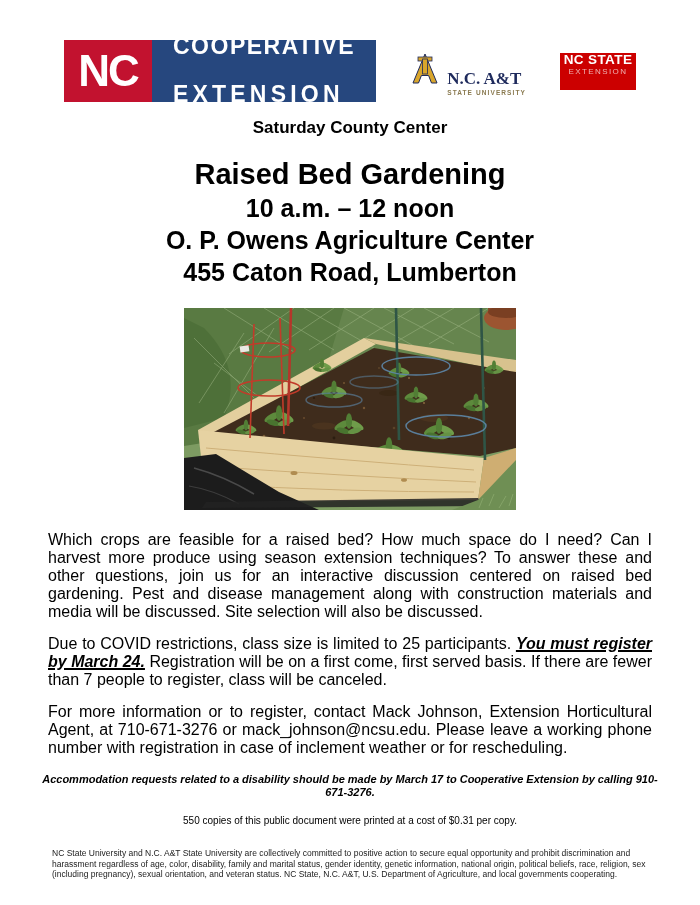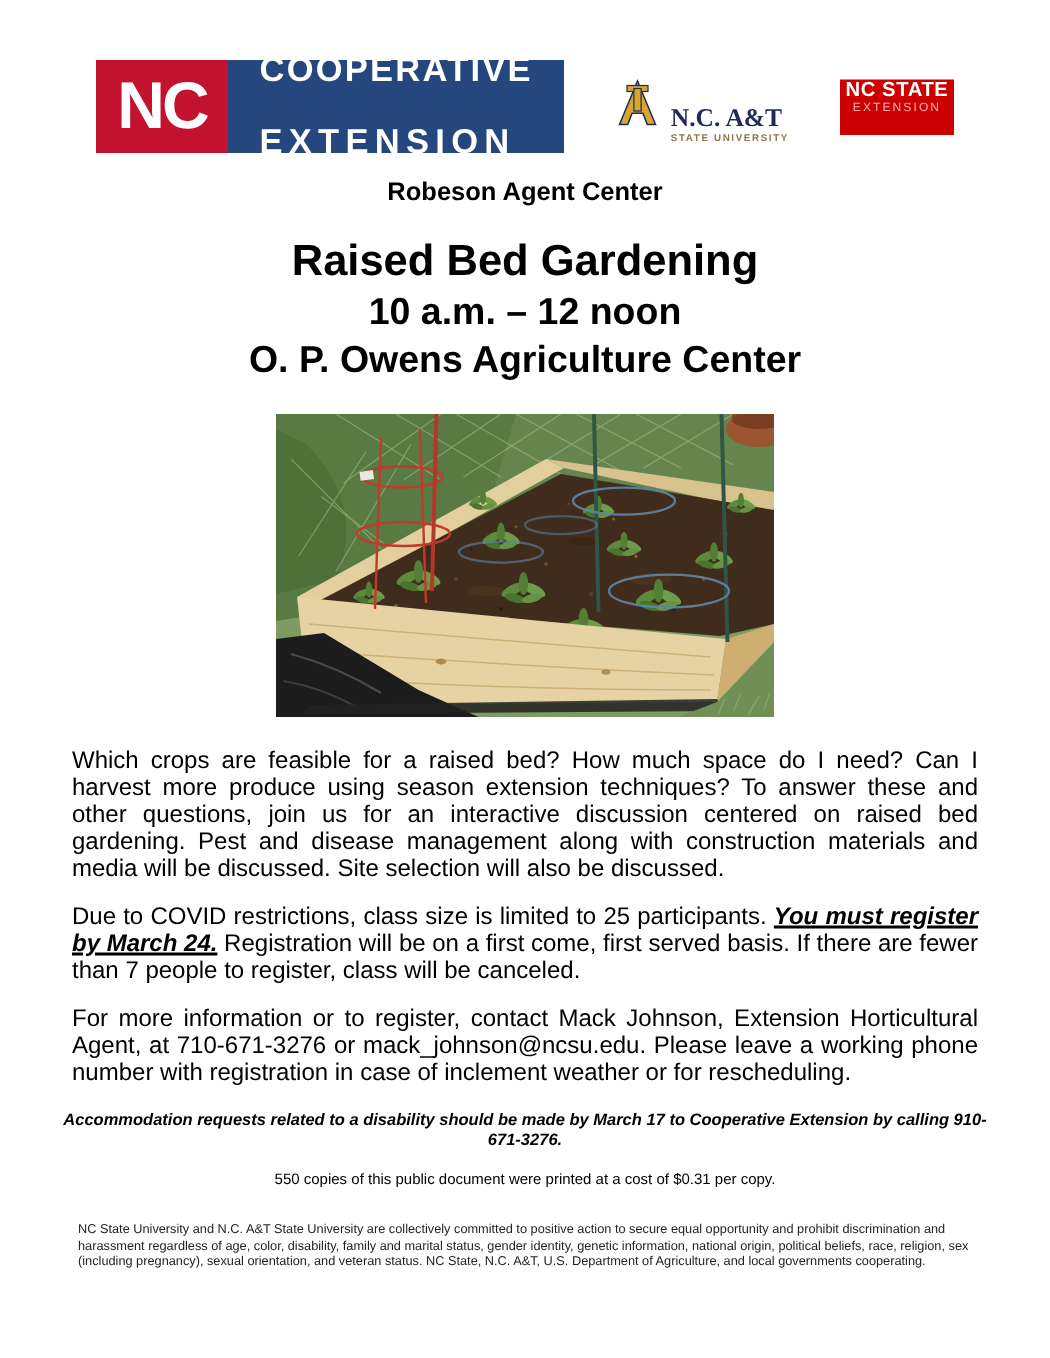--- a/index.html
+++ b/index.html
@@ -42,22 +42,22 @@
   .event-line  { font-size:25px; line-height:32px; }
   
   .photo-wrap { width:332px; height:202px; margin:20px auto 0; }
   .photo-wrap svg { display:block; }
   
   .body-text { margin:21px 48px 0; }
   .body-text p { font-size:16px; line-height:18px; text-align:justify; }
   .body-text p + p { margin-top:14px; }
   .emph { font-weight:700; font-style:italic; text-decoration:underline; text-decoration-thickness:1.5px; }
   
-  .acc-line { margin:16px 40px 14px; text-align:center; font-size:11px; line-height:13px; font-style:italic; font-weight:700; }
-  .copies-line { margin-top:0; text-align:center; font-size:10px; line-height:12px; }
+  .acc-line { margin:16px 40px 0; text-align:center; font-size:11px; line-height:13px; font-style:italic; font-weight:700; }
+  .copies-line { margin-top:16px; text-align:center; font-size:10px; line-height:12px; }
   .disclaimer { margin:21px 52px 0; font-size:8.5px; line-height:10.5px; color:#222; text-align:left; }
 </style>
 </head>
 <body>
 
 <div class="page">
 
   <div class="logo-row">
 
     <div class="ext-logo">
@@ -81,26 +81,27 @@
         <span class="ncat-sub" style="color:#8A7A50">STATE UNIVERSITY</span>
       </span>
     </div>
 
     <div class="ncstate" style="background:#CC0000">
       <div class="ncstate-1">NC STATE</div>
       <div class="ncstate-2">EXTENSION</div>
     </div>
   </div>
 
-  <div class="center-name">Robeson Agent Center</div>
+  <div class="center-name">Saturday County Center</div>
 
   <div class="title-block">
     <div class="event-title">Raised Bed Gardening</div>
     <div class="event-line">10 a.m. – 12 noon</div>
     <div class="event-line">O. P. Owens Agriculture Center</div>
+    <div class="event-line">455 Caton Road, Lumberton</div>
   </div>
 
   <div class="photo-wrap">
     <svg width="332" height="202" viewBox="0 0 332 202">
       <defs>
         <g id="plant">
           <ellipse cx="-5" cy="-2" rx="6" ry="2.4" fill="#5d8a3c" transform="rotate(-28 -5 -2)"></ellipse>
           <ellipse cx="5" cy="-2" rx="6" ry="2.4" fill="#6f9c4a" transform="rotate(28 5 -2)"></ellipse>
           <ellipse cx="0" cy="-5" rx="2.2" ry="5.5" fill="#527e35"></ellipse>
           <ellipse cx="-4" cy="2" rx="5" ry="2" fill="#49742f" transform="rotate(15 -4 2)"></ellipse>

